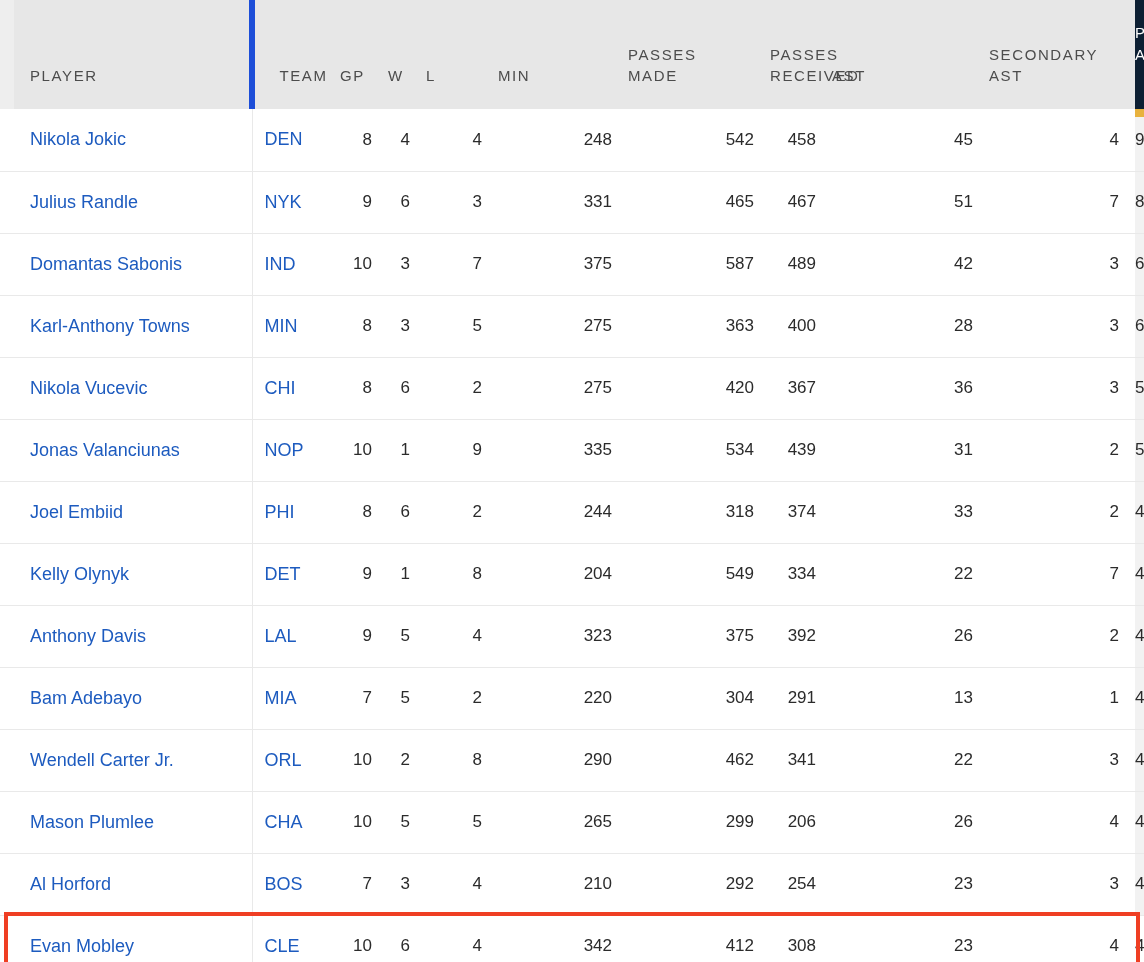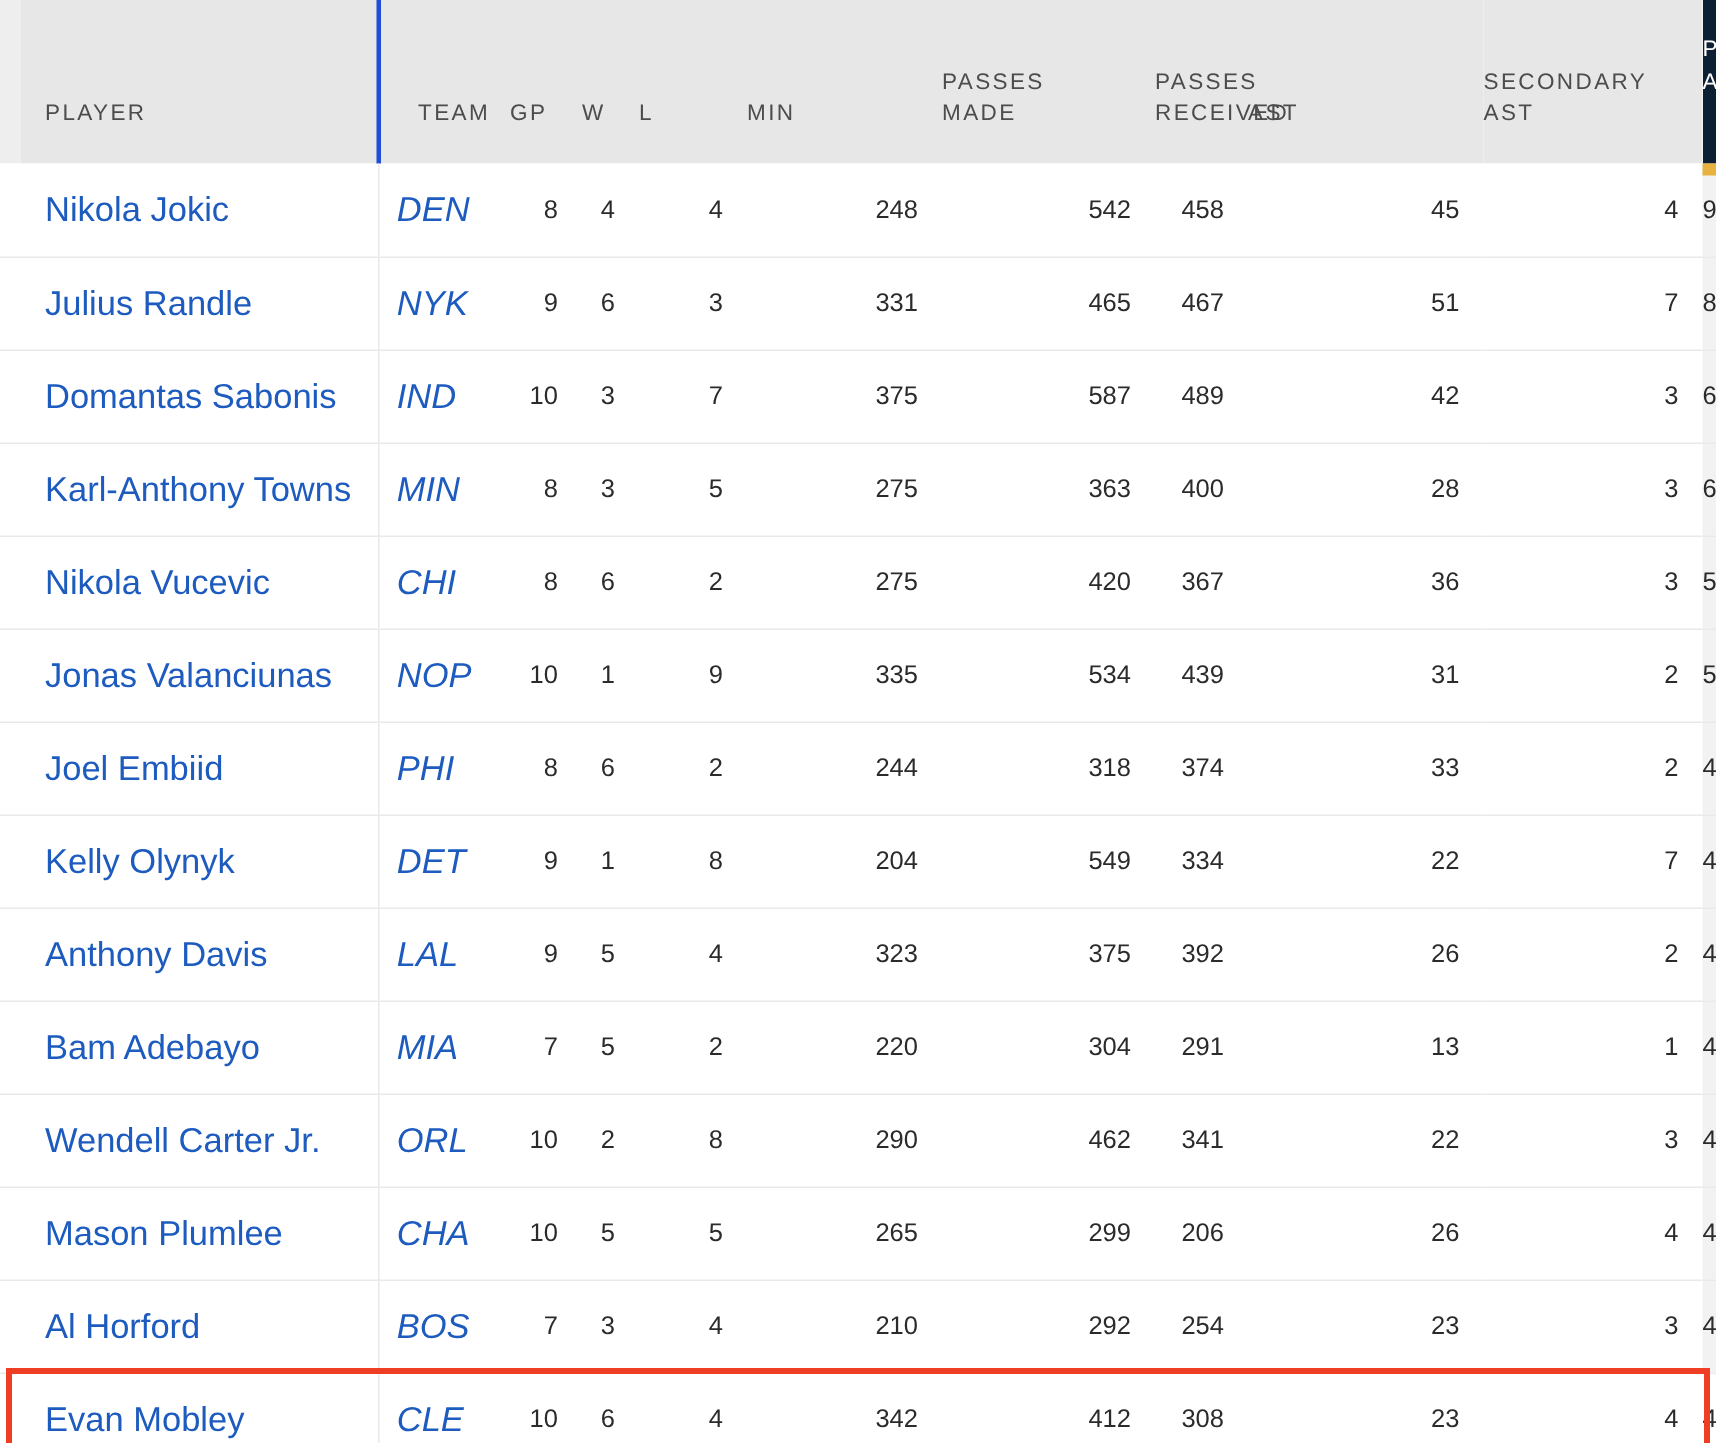--- a/index.html
+++ b/index.html
@@ -44,21 +44,21 @@
     vertical-align: bottom;
     padding: 0 0 22px 0;
     white-space: pre-line;
     border: none;
   }
   thead th.col-spacer-left { background: #eeeeee; width: 14px; padding: 0; }
 
   th.h-player {
     text-align: left;
     padding-left: 16px;
-    border-right: 3px solid #1d4ed8;
+    border-right: 6px solid #1d4ed8;
   }
   th.h-team { text-align: center; padding-left: 12px; }
   th.num { text-align: left; padding-right: 16px; }
 
   th.h-potential {
     background: #0d1f33;
     color: #ffffff;
     text-align: right;
     padding-right: 11px;
     position: relative;
@@ -92,23 +92,23 @@
   td.c-potential {
     text-align: right;
     padding-right: 11px;
     background: #f2f2f2;
     font-weight: 400;
   }
 
   a.link {
     color: #1d5bbf;
     text-decoration: none;
-    font-size: 23px;
-  }
-  a.team-link { color: #1d5bbf; font-style: italic; }
+    font-size: 18px;
+  }
+  a.team-link { color: #1d5bbf; }
 
   
   .highlight-box {
     position: absolute;
     border: 4px solid #ef3e23;
     pointer-events: none;
     box-sizing: border-box;
     left: 4px;
     width: 1136px;
   }

